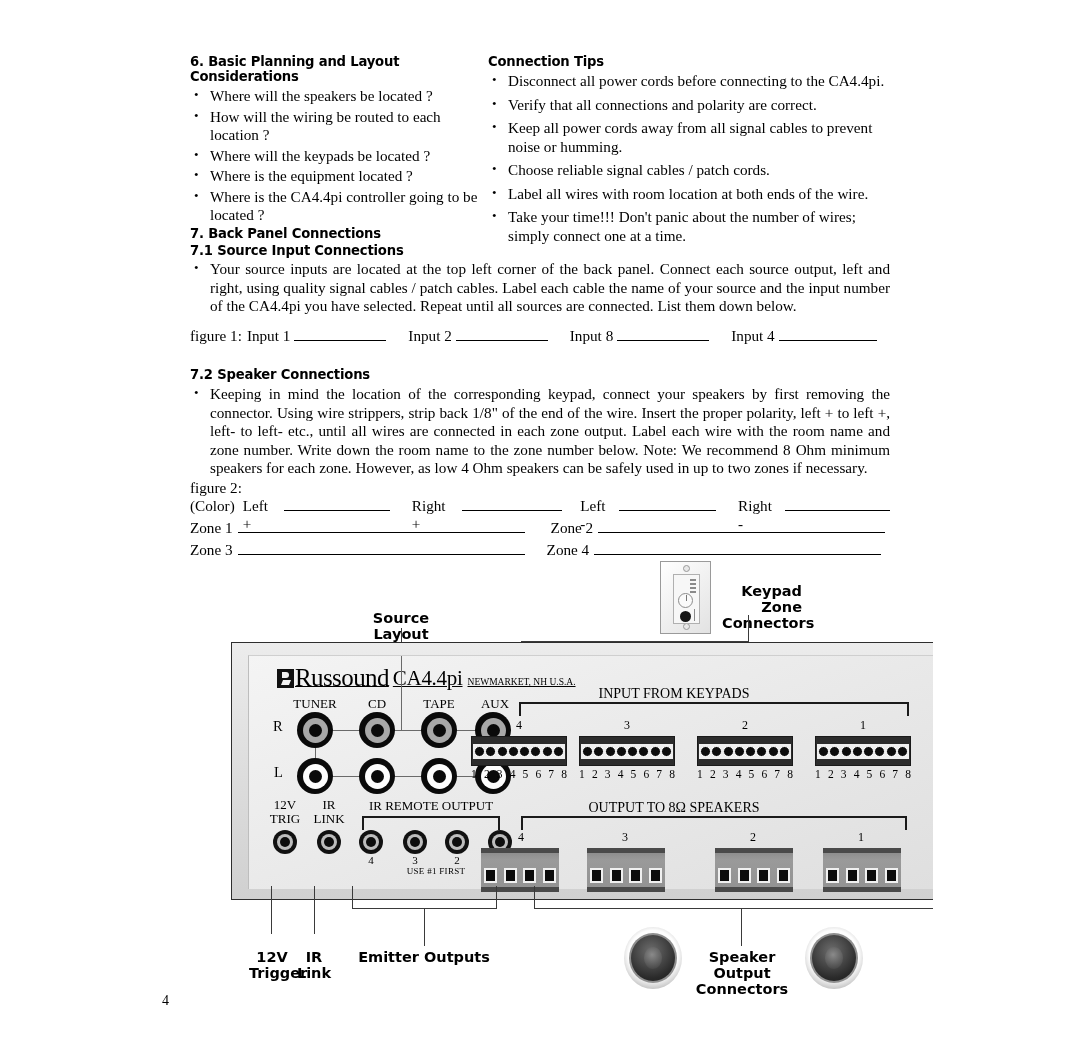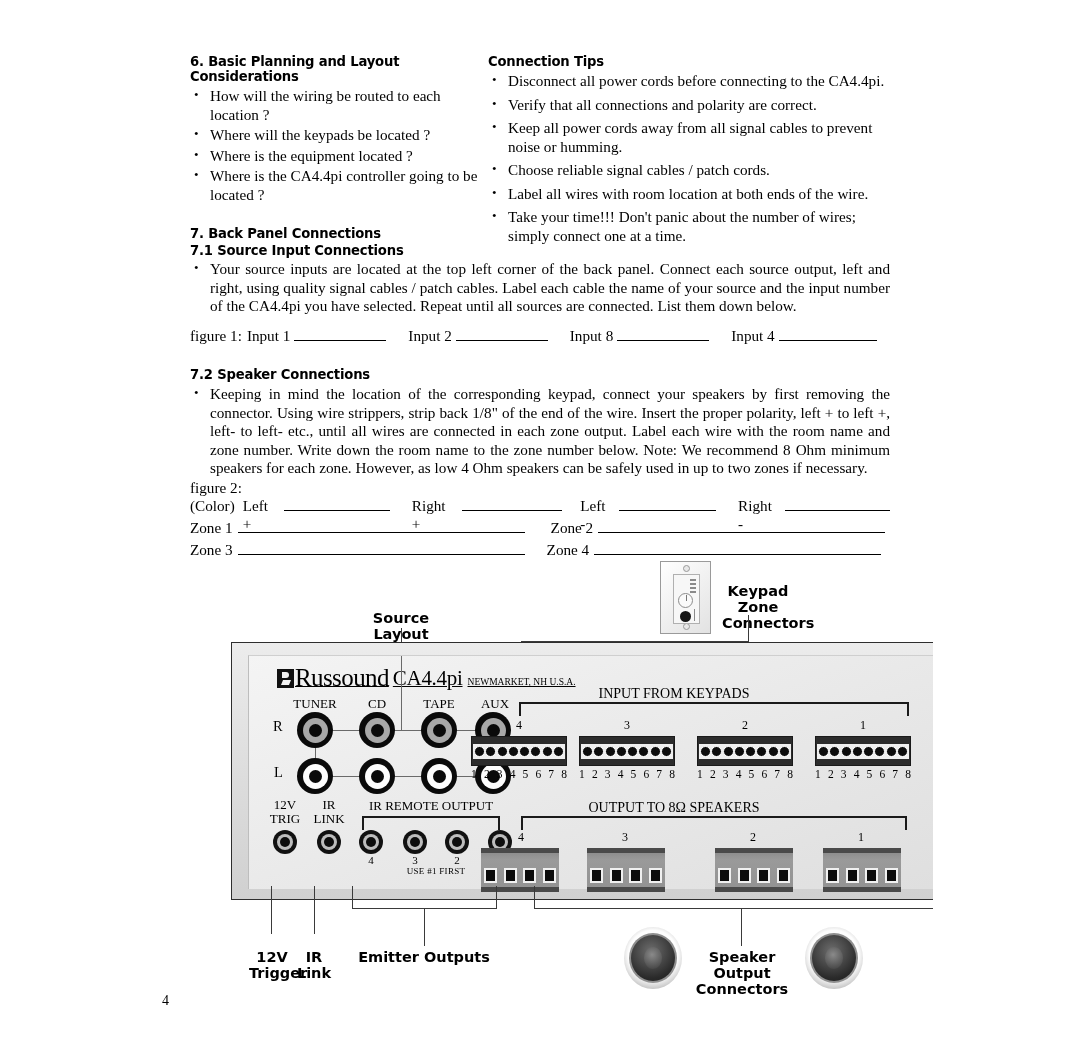--- a/index.html
+++ b/index.html
@@ -162,20 +162,21 @@
   .pagenum{position:absolute;left:162px;top:993px;font-size:14px;font-family:"Liberation Serif",serif;}
 </style>
 </head>
 <body>
 
 <div class="page">
 
   <div class="col-left">
     <h3 class="head">6. Basic Planning and Layout Considerations</h3>
     <ul class="bul">
+      <li>Where will the speakers be located ?</li>
       <li>How will the wiring be routed to each location ?</li>
       <li>Where will the keypads be located ?</li>
       <li>Where is the equipment located ?</li>
       <li>Where is the CA4.4pi controller going to be located ?</li>
     </ul>
   </div>
 
   <div class="col-right">
     <h3 class="head">Connection Tips</h3>
     <ul class="bul">
@@ -254,21 +255,21 @@
       <span class="led" style="top:4px"></span>
       <span class="led" style="top:8px"></span>
       <span class="led" style="top:12px"></span>
       <span class="led" style="top:16px"></span>
       <span class="knob"></span>
       <span class="btn"></span>
       <span class="tick"></span>
     </span>
   </div>
 
-  <div class="callout" style="left:714px;top:583px;width:88px;text-align:center;">
+  <div class="callout" style="left:714px;top:583px;width:88px;text-align:right;">
     <div>Keypad Zone</div>
     <div style="margin-left:8px">Connectors</div>
   </div>
   <div class="vline" style="left:748px;top:615px;height:28px;"></div>
   <div class="hline" style="left:521px;top:641px;width:228px;"></div>
   <div class="vline" style="left:521px;top:641px;height:26px;"></div>
 
   <div class="callout" style="left:352px;top:610px;width:98px;">Source Layout</div>
   <div class="vline" style="left:401px;top:628px;height:100px;"></div>
 

